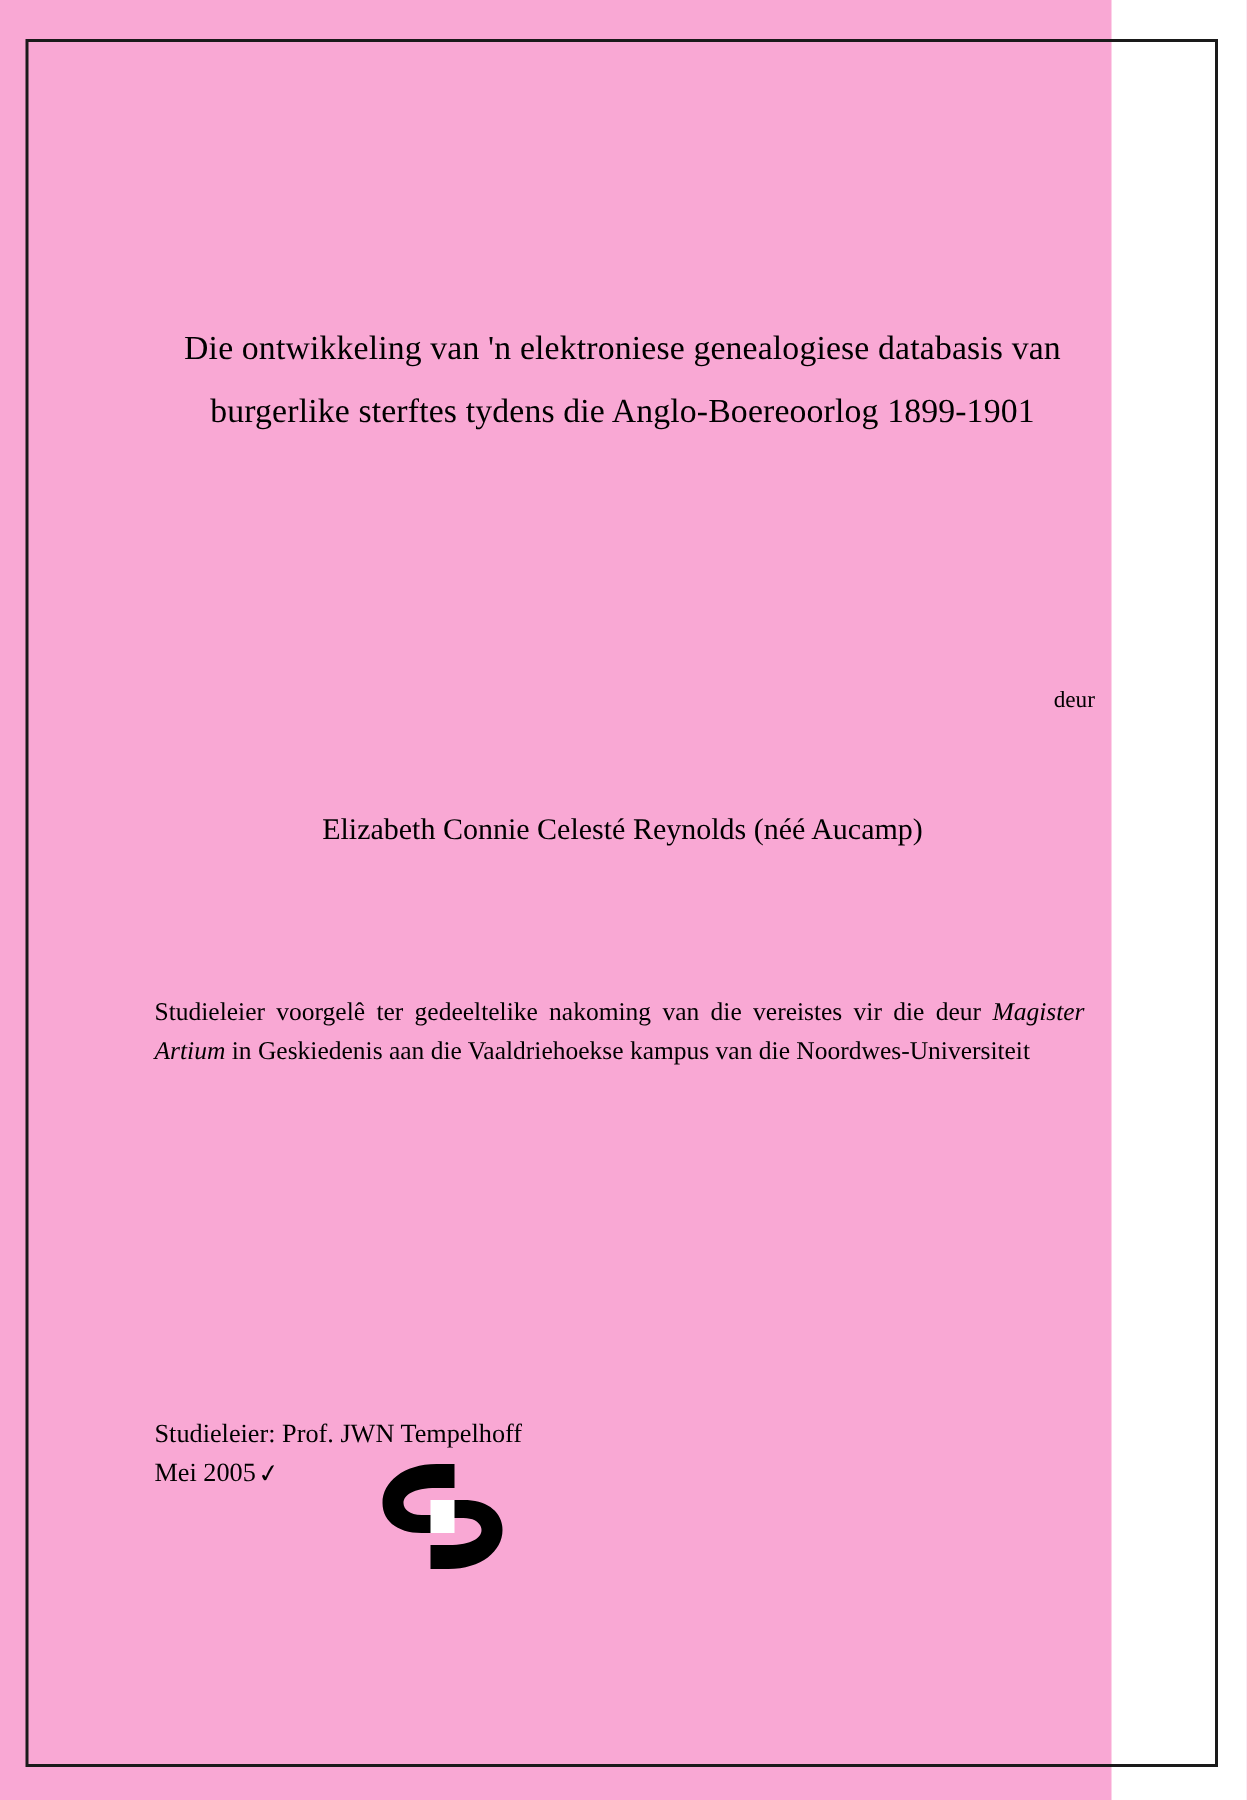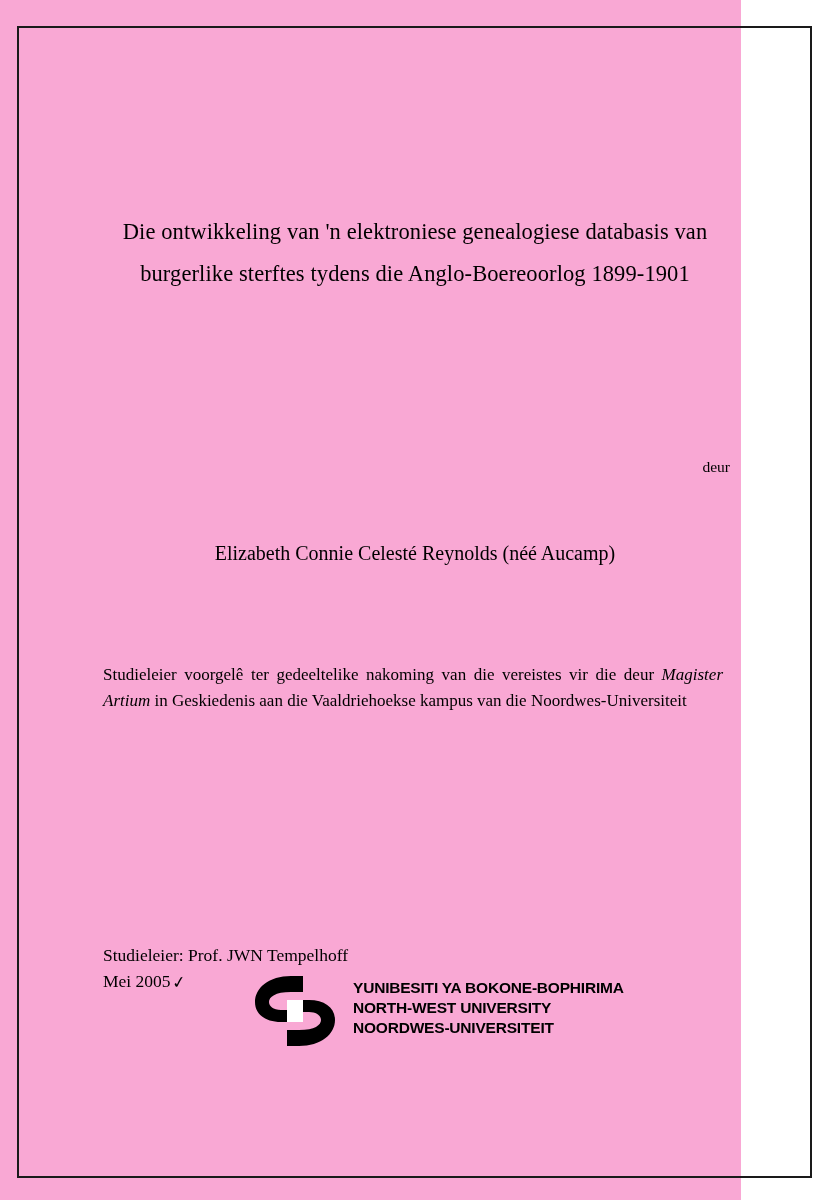--- a/index.html
+++ b/index.html
@@ -156,21 +156,16 @@
       <div>Studieleier: Prof. JWN Tempelhoff</div>
       <div class="date-row"><span>Mei 2005</span><span class="date-mark">✓</span></div>
     </div>
 
     <div class="logo">
       <svg class="logo-mark" viewBox="0 0 100 78">
         <path d="M46 4 C24 4 10 16 10 30 C10 42 20 50 36 50 L44 50 L44 38 L36 38 C28 38 24 34 24 30 C24 25 30 20 46 20 L58 20 L58 4 Z" fill="#000"></path>
         <path d="M54 74 C76 74 90 62 90 48 C90 36 80 28 64 28 L56 28 L56 40 L64 40 C72 40 76 44 76 48 C76 53 70 58 54 58 L42 58 L42 74 Z" fill="#000"></path>
         <rect x="42" y="28" width="16" height="22" fill="#fff"></rect>
       </svg>
-      <div class="logo-text">
-        <div>YUNIBESITI YA BOKONE-BOPHIRIMA</div>
-        <div>NORTH-WEST UNIVERSITY</div>
-        <div>NOORDWES-UNIVERSITEIT</div>
-      </div>
     </div>
 
   </div>
 </div>
 
 </body></html>

